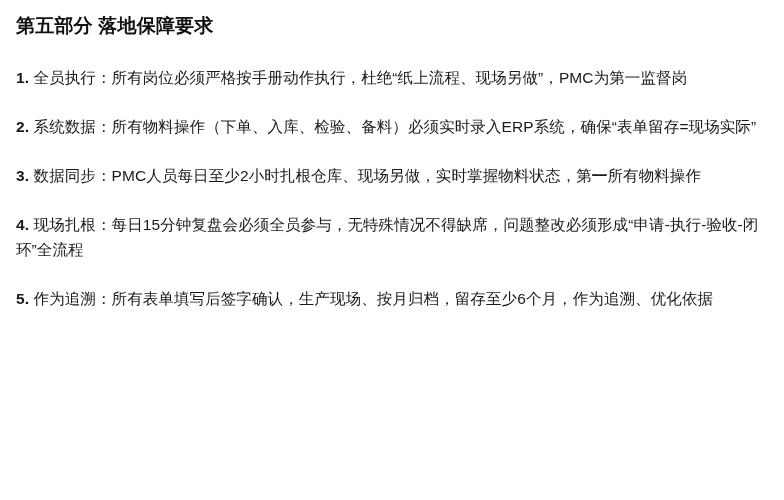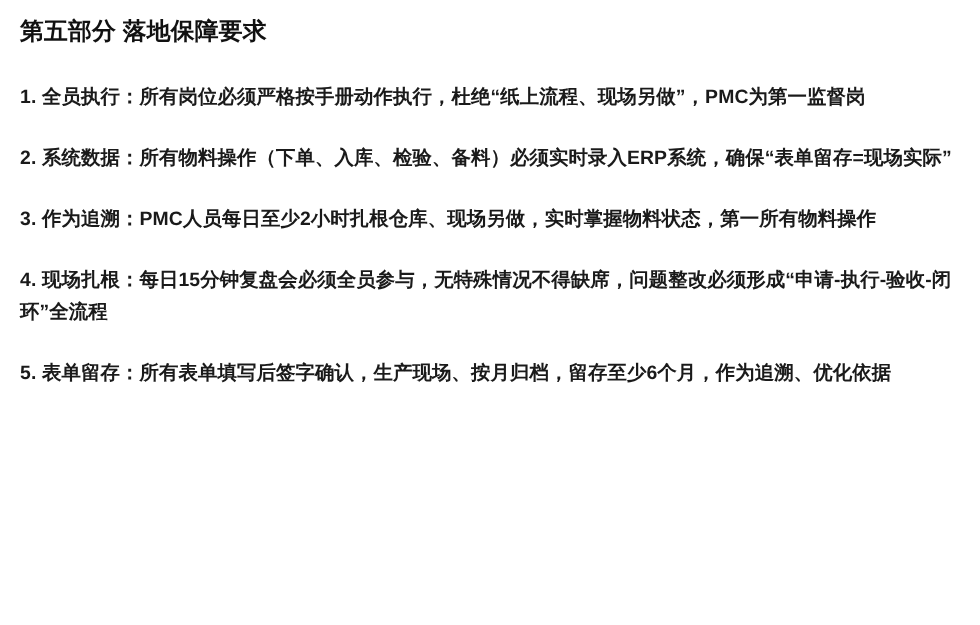--- a/index.html
+++ b/index.html
@@ -37,24 +37,24 @@
     letter-spacing: 0.1px;
     text-align: left;
   }
   .clause:last-child {
     margin-bottom: 0;
   }
   .clause .num {
     font-weight: bold;
   }
   .clause .lead {
-    font-weight: bold;
+    font-weight: normal;
   }
   .clause .body {
-    font-weight: bold;
+    font-weight: normal;
   }
   .clause .em {
     font-weight: bold;
   }
 </style>
 </head>
 <body>
 
 <div class="page">
 
@@ -65,26 +65,26 @@
     <span class="lead">全员执行：</span><span class="body">所有岗位必须严格按手册动作执行，杜绝“纸上流程、现场另做”，PMC为第一监督岗</span>
   </p>
 
   <p class="clause">
     <span class="num">2.</span>
     <span class="lead">系统数据：</span><span class="body">所有物料操作（下单、入库、检验、备料）必须实时录入ERP系统，确保“表单留存=现场实际”</span>
   </p>
 
   <p class="clause">
     <span class="num">3.</span>
-    <span class="lead">作为追溯：</span><span class="body">PMC人员每日至少2小时扎根仓库、现场另做，实时掌握物料状态，第</span><span class="em">一</span><span class="body">所有物料操作</span>
+    <span class="lead">数据同步：</span><span class="body">PMC人员每日至少2小时扎根仓库、现场另做，实时掌握物料状态，第</span><span class="em">一</span><span class="body">所有物料操作</span>
   </p>
 
   <p class="clause">
     <span class="num">4.</span>
     <span class="lead">现场扎根：</span><span class="body">每日15分钟复盘会必须全员参与，无特殊情况不得缺席，问题整改必须形成“申请-执行-验收-闭环”全流程</span>
   </p>
 
   <p class="clause">
     <span class="num">5.</span>
-    <span class="lead">表单留存：</span><span class="body">所有表单填写后签字确认，生产现场、按月归档，留存至少6个月，作为追溯、优化依据</span>
+    <span class="lead">作为追溯：</span><span class="body">所有表单填写后签字确认，生产现场、按月归档，留存至少6个月，作为追溯、优化依据</span>
   </p>
 
 </div>
 
 </body></html>

